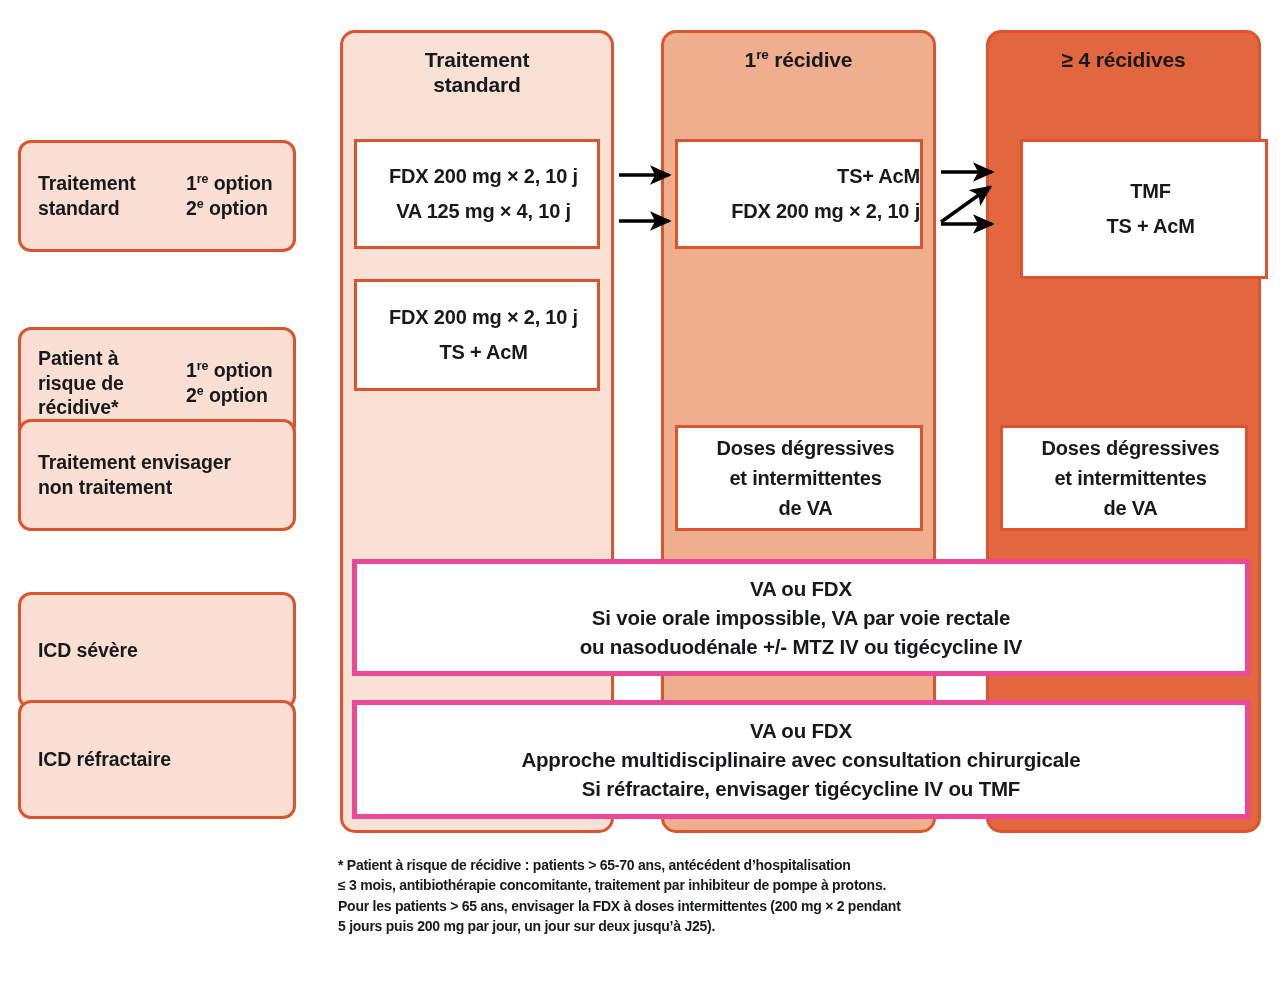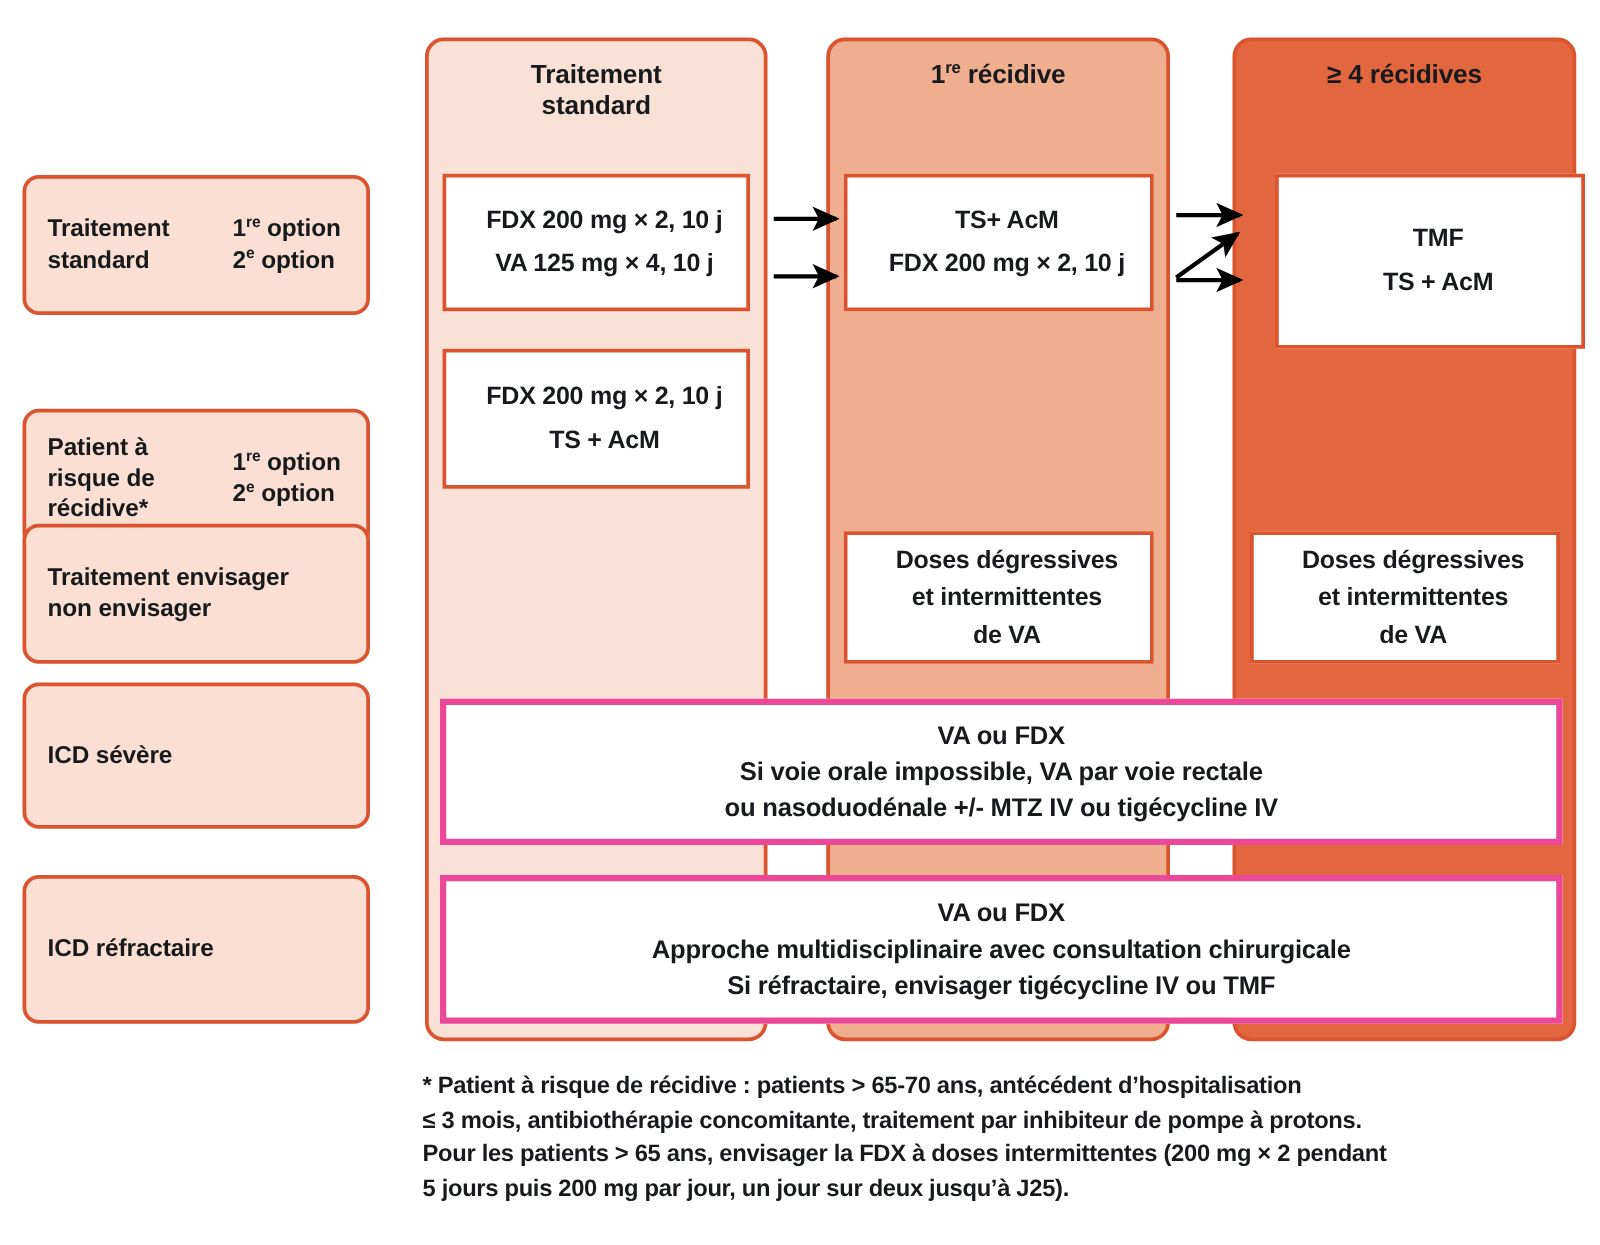--- a/index.html
+++ b/index.html
@@ -102,21 +102,21 @@
     letter-spacing: -0.2px;
   }
 
   
   .arrow-layer { pointer-events: none; }
 
   
   .footnote {
     font-weight: bold;
     color: #17191c;
-    font-size: 19px;
+    font-size: 14px;
     line-height: 1.46;
     letter-spacing: -0.25px;
     white-space: pre-line;
   }
 </style>
 </head>
 <body>
 
 <div id="canvas">
 
@@ -139,25 +139,25 @@
     </div>
     <div class="cat-options">
       <div>1<sup>re</sup> option</div>
       <div>2<sup>e</sup> option</div>
     </div>
   </div>
 
   <div class="abs cat-box" style="left:18px; top:419px; width:278px; height:112px;">
     <div class="cat-label">
       <div>Traitement envisager</div>
-      <div>non envisager</div>
-    </div>
-  </div>
-
-  <div class="abs cat-box" style="left:18px; top:546px; width:278px; height:117px;">
+      <div>non traitement</div>
+    </div>
+  </div>
+
+  <div class="abs cat-box" style="left:18px; top:592px; width:278px; height:117px;">
     <div class="cat-label">
       <div>ICD sévère</div>
     </div>
   </div>
 
   <div class="abs cat-box" style="left:18px; top:700px; width:278px; height:119px;">
     <div class="cat-label">
       <div>ICD réfractaire</div>
     </div>
   </div>
@@ -179,21 +179,21 @@
     <div class="col-header" style="top:14px;">
       <div>≥ 4 récidives</div>
     </div>
   </div>
 
   <div class="abs card" style="left:354px; top:139px; width:246px; height:110px;">
     <div class="line">FDX 200 mg × 2, 10 j</div>
     <div class="line">VA 125 mg × 4, 10 j</div>
   </div>
 
-  <div class="abs card" style="left:675px; top:139px; width:248px; height:110px;">
+  <div class="abs card" style="left:675px; top:139px; width:248px; height:110px;align-items:flex-end;">
     <div class="line">TS+ AcM</div>
     <div class="line">FDX 200 mg × 2, 10 j</div>
   </div>
 
   <div class="abs card" style="left:1020px; top:139px; width:248px; height:140px;">
     <div class="line">TMF</div>
     <div class="line">TS + AcM</div>
   </div>
 
   <div class="abs card" style="left:354px; top:279px; width:246px; height:112px;">

